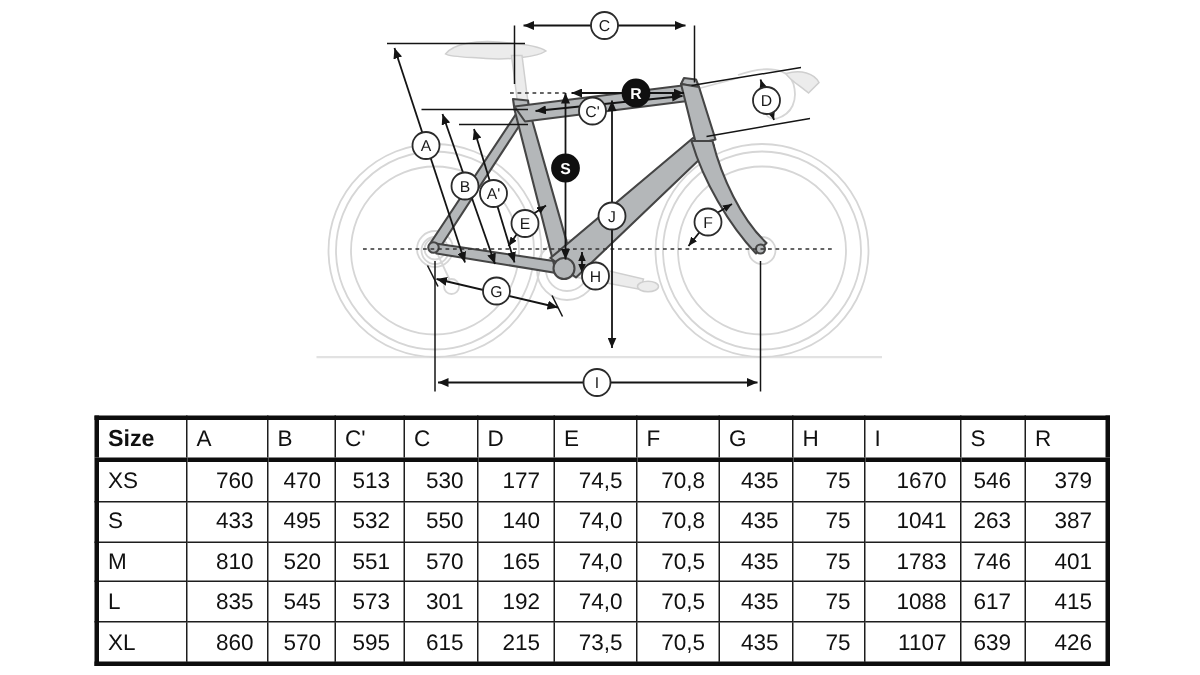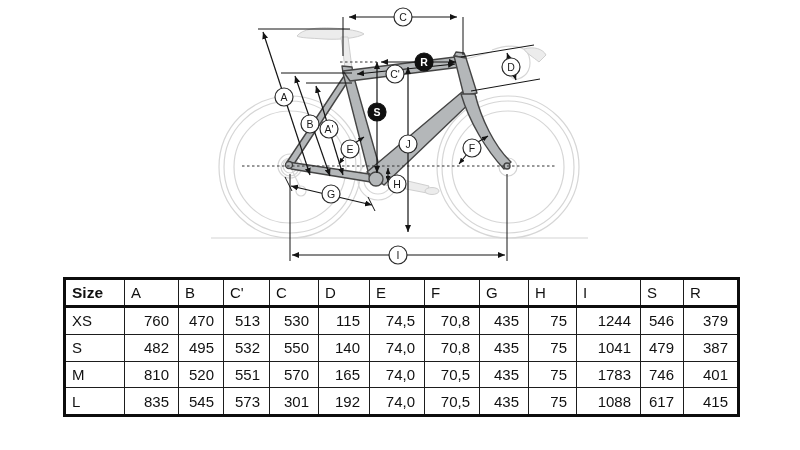--- a/index.html
+++ b/index.html
@@ -229,42 +229,42 @@
             <th class="">R</th>
           </tr>
         </thead>
       <tbody id="geo-body">
           <tr>
             <td class="size-cell">XS</td>
             <td class="num-cell">760</td>
             <td class="num-cell">470</td>
             <td class="num-cell">513</td>
             <td class="num-cell">530</td>
-            <td class="num-cell">115</td>
+            <td class="num-cell">177</td>
             <td class="num-cell">74,5</td>
             <td class="num-cell">70,8</td>
             <td class="num-cell">435</td>
             <td class="num-cell">75</td>
-            <td class="num-cell">1244</td>
+            <td class="num-cell">1670</td>
             <td class="num-cell">546</td>
             <td class="num-cell">379</td>
           </tr>
           <tr>
             <td class="size-cell">S</td>
-            <td class="num-cell">482</td>
+            <td class="num-cell">433</td>
             <td class="num-cell">495</td>
             <td class="num-cell">532</td>
             <td class="num-cell">550</td>
             <td class="num-cell">140</td>
             <td class="num-cell">74,0</td>
             <td class="num-cell">70,8</td>
             <td class="num-cell">435</td>
             <td class="num-cell">75</td>
             <td class="num-cell">1041</td>
-            <td class="num-cell">479</td>
+            <td class="num-cell">263</td>
             <td class="num-cell">387</td>
           </tr>
           <tr>
             <td class="size-cell">M</td>
             <td class="num-cell">810</td>
             <td class="num-cell">520</td>
             <td class="num-cell">551</td>
             <td class="num-cell">570</td>
             <td class="num-cell">165</td>
             <td class="num-cell">74,0</td>
@@ -283,17 +283,32 @@
             <td class="num-cell">301</td>
             <td class="num-cell">192</td>
             <td class="num-cell">74,0</td>
             <td class="num-cell">70,5</td>
             <td class="num-cell">435</td>
             <td class="num-cell">75</td>
             <td class="num-cell">1088</td>
             <td class="num-cell">617</td>
             <td class="num-cell">415</td>
           </tr>
+          <tr>
+            <td class="size-cell">XL</td>
+            <td class="num-cell">860</td>
+            <td class="num-cell">570</td>
+            <td class="num-cell">595</td>
+            <td class="num-cell">615</td>
+            <td class="num-cell">215</td>
+            <td class="num-cell">73,5</td>
+            <td class="num-cell">70,5</td>
+            <td class="num-cell">435</td>
+            <td class="num-cell">75</td>
+            <td class="num-cell">1107</td>
+            <td class="num-cell">639</td>
+            <td class="num-cell">426</td>
+          </tr>
         </tbody>
     </table>
   </div>
 
 </div>
 
 </body></html>

